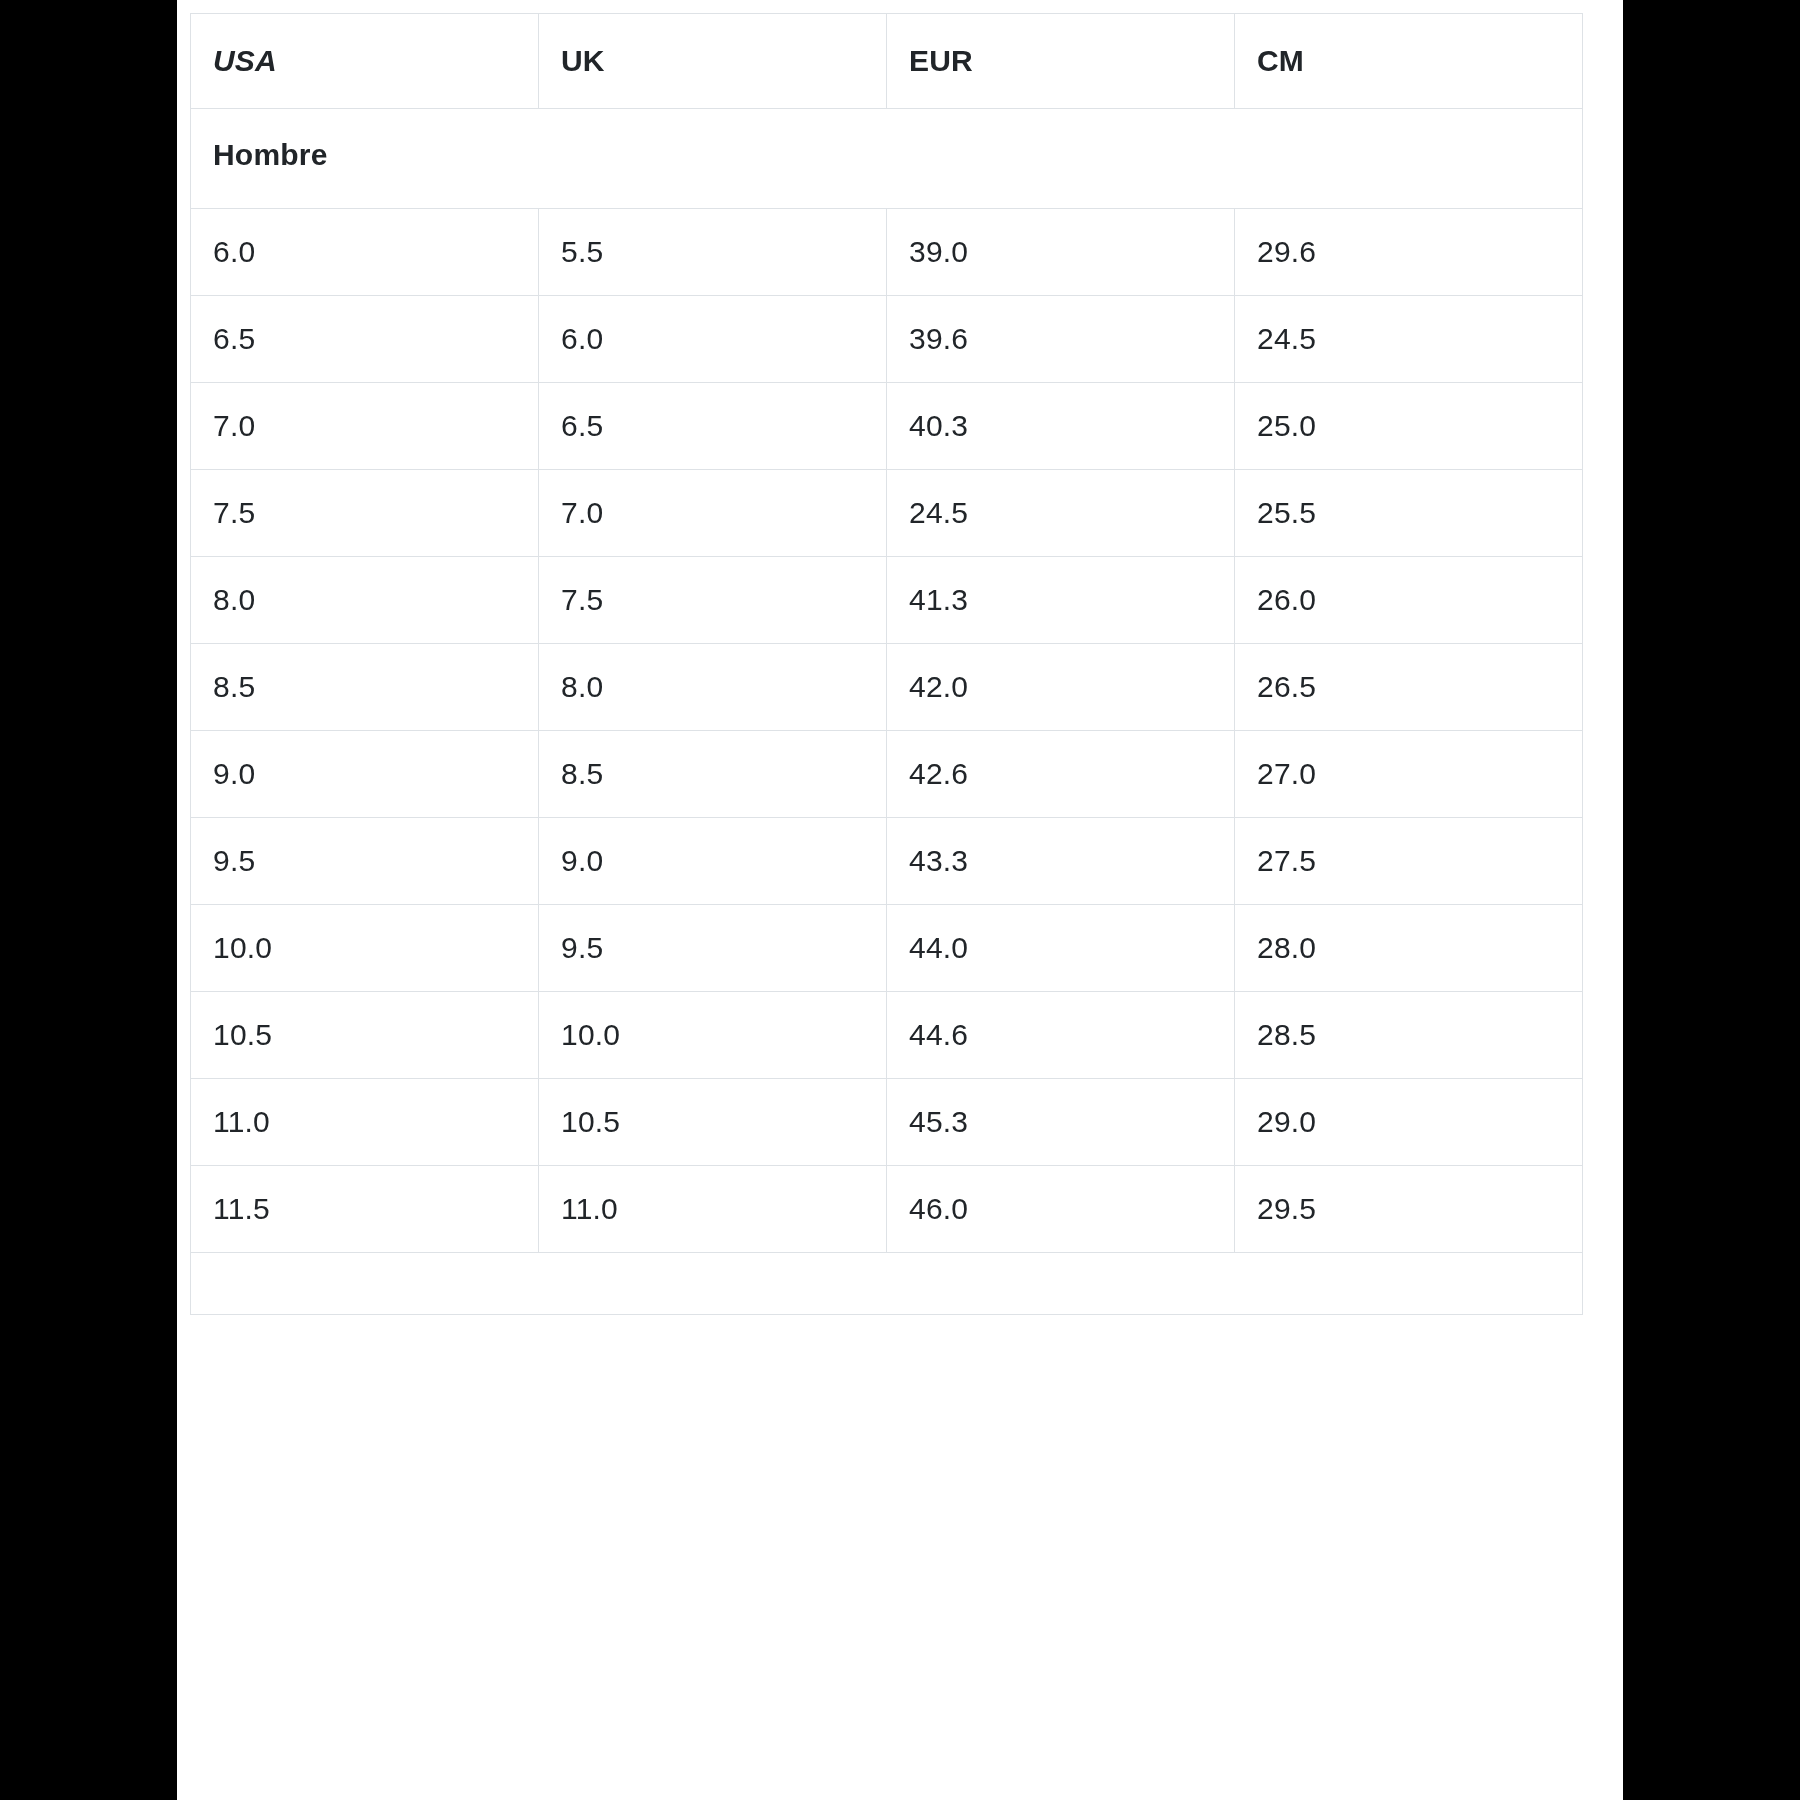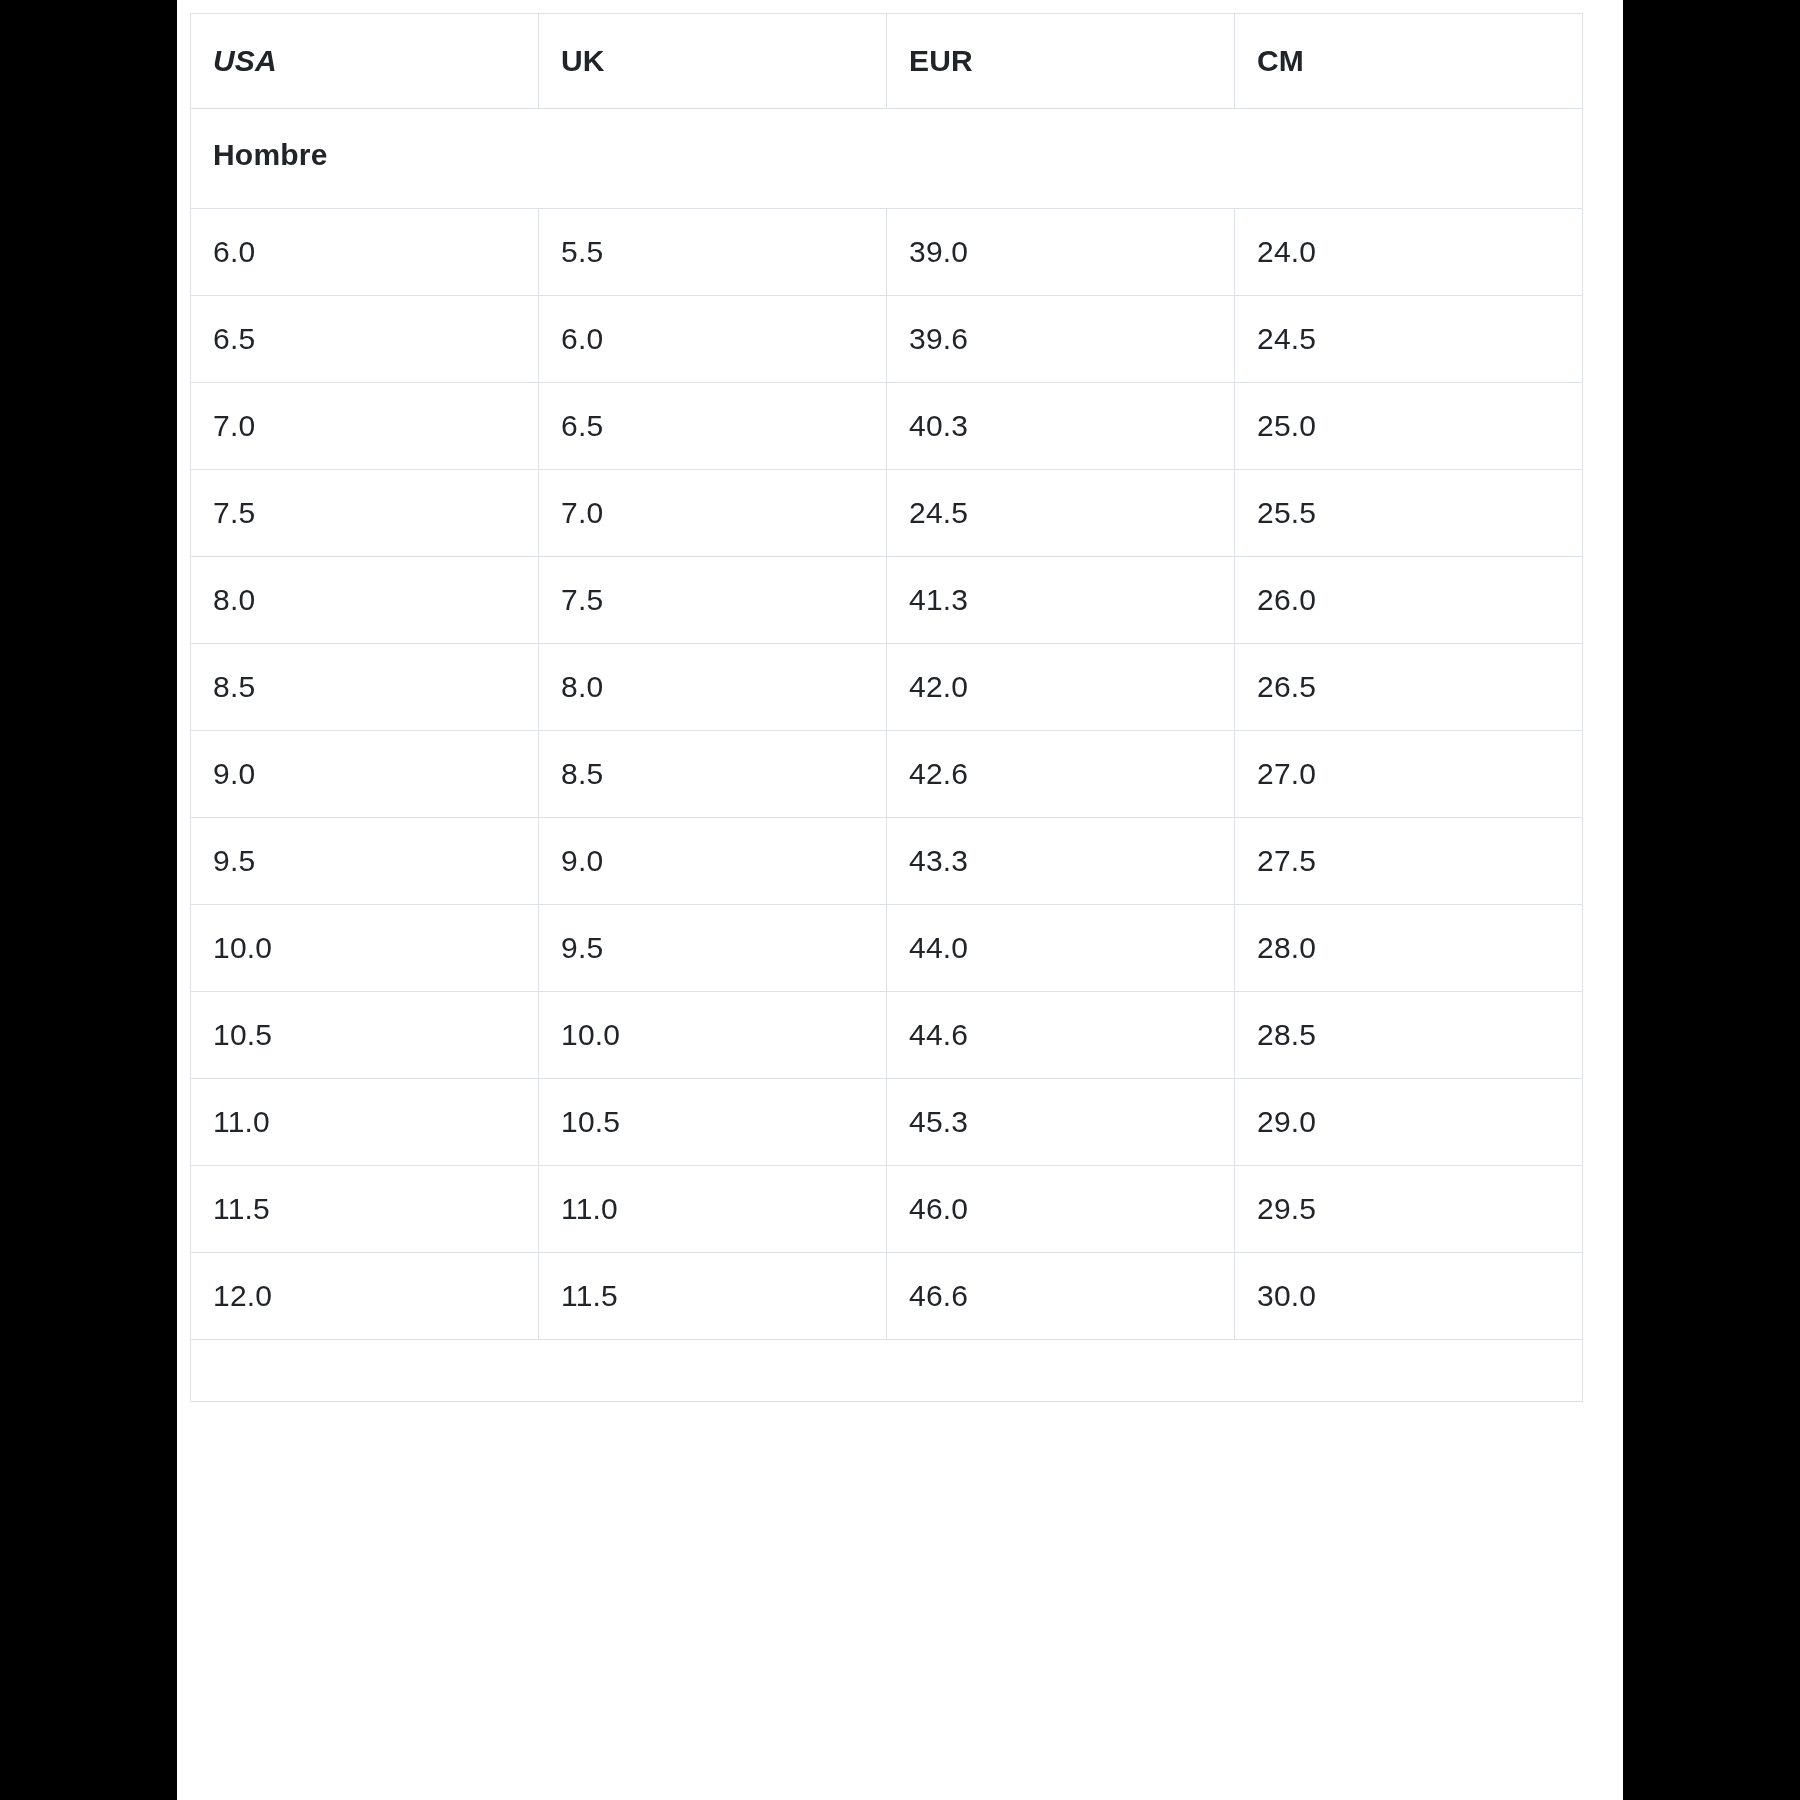--- a/index.html
+++ b/index.html
@@ -127,21 +127,21 @@
             <th>UK</th>
             <th>EUR</th>
             <th>CM</th>
           </tr>
         </thead>
         <tbody id="table-body">
             <tr>
               <td>6.0</td>
               <td>5.5</td>
               <td>39.0</td>
-              <td>24.0</td>
+              <td>29.6</td>
             </tr>
             <tr>
               <td>6.5</td>
               <td>6.0</td>
               <td>39.6</td>
               <td>24.5</td>
             </tr>
             <tr>
               <td>7.0</td>
               <td>6.5</td>
@@ -194,26 +194,20 @@
               <td>11.0</td>
               <td>10.5</td>
               <td>45.3</td>
               <td>29.0</td>
             </tr>
             <tr>
               <td>11.5</td>
               <td>11.0</td>
               <td>46.0</td>
               <td>29.5</td>
-            </tr>
-            <tr>
-              <td>12.0</td>
-              <td>11.5</td>
-              <td>46.6</td>
-              <td>30.0</td>
             </tr>
           </tbody>
         <tfoot>
           <tr>
             <td colspan="4"></td>
           </tr>
         </tfoot>
       </table>
     </div>
   </div>

